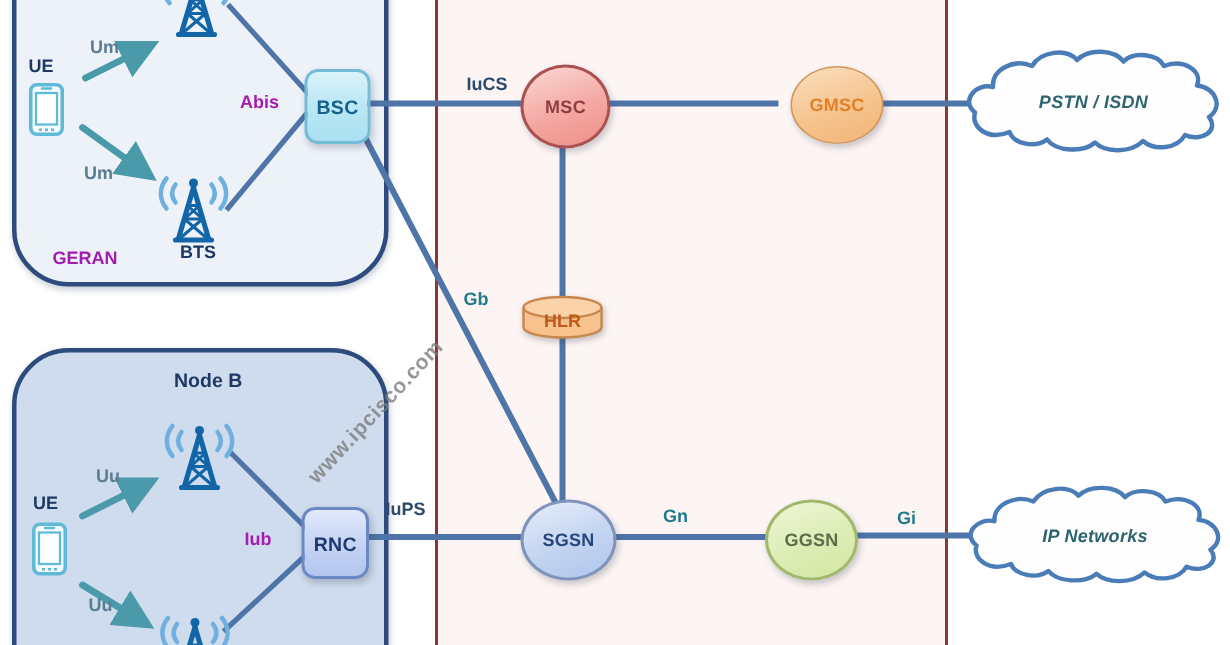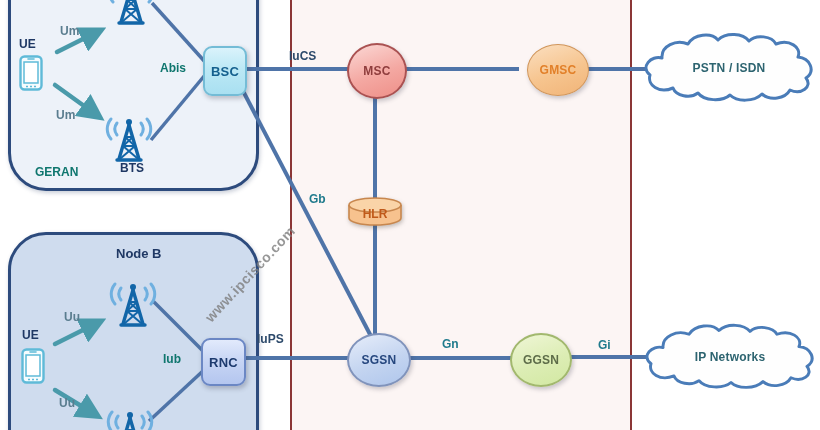--- a/index.html
+++ b/index.html
@@ -44,26 +44,26 @@
   .sgsn{left:347px;top:333px;width:60px;height:50px;
     background:linear-gradient(160deg,#e6edfa 0%,#c3d4f0 55%,#afc6ec 100%);
     border:2px solid #8093bb;color:#26477e;}
   .ggsn{left:510px;top:333px;width:58px;height:50px;
     background:linear-gradient(160deg,#eff6d6 0%,#dcedb4 55%,#d2e8a2 100%);
     border:2px solid #a2b86e;color:#5d6c49;}
   
   .cloud{position:absolute;}
   .cloud-label{
     position:absolute;width:100%;text-align:center;
-    font-weight:bold;font-size:12px;color:#2d6470;letter-spacing:.2px;
+    font-weight:bold;font-size:12px;color:#2d6470;letter-spacing:.2px;font-style:italic;
   }
   
   .lbl{position:absolute;font-weight:bold;font-size:12px;white-space:nowrap;}
   .navy{color:#1f3864;}
-  .slate{color:#0f766e;}
+  .slate{color:#a21caf;}
   .grayteal{color:#5a7d8f;}
   .iu{color:#2d4a6b;}
   .teal{color:#1f7a8c;}
   .hlr-label{color:#c05a1a;font-size:12px;}
   .watermark{
     position:absolute;left:165px;top:266px;width:170px;text-align:center;
     transform:rotate(-47deg);transform-origin:center;
     font-weight:bold;font-size:14px;letter-spacing:.5px;color:rgba(125,125,125,0.8);
   }
 </style>
@@ -190,21 +190,21 @@
     </svg>
     <div class="cloud-label" style="top:28px;">IP Networks</div>
   </div>
 
   <div class="lbl navy" style="left:19px;top:37px;">UE</div>
   <div class="lbl grayteal" style="left:60px;top:24px;">Um</div>
   <div class="lbl grayteal" style="left:56px;top:108px;">Um</div>
   <div class="lbl slate" style="left:160px;top:61px;">Abis</div>
   <div class="lbl slate" style="left:35px;top:165px;">GERAN</div>
   <div class="lbl navy" style="left:120px;top:161px;">BTS</div>
-  <div class="lbl iu" style="left:248px;top:49px;padding-left:41px;">IuCS</div>
+  <div class="lbl iu" style="left:270px;top:49px;padding-left:41px;">IuCS</div>
 
   <div class="lbl navy" style="left:116px;top:246px;font-size:13px;text-align:right;">Node B</div>
   <div class="lbl navy" style="left:22px;top:328px;">UE</div>
   <div class="lbl grayteal" style="left:64px;top:310px;">Uu</div>
   <div class="lbl grayteal" style="left:59px;top:396px;">Uu</div>
   <div class="lbl slate" style="left:163px;top:352px;">Iub</div>
   <div class="lbl iu" style="left:257px;top:332px;">IuPS</div>
 
   <div class="lbl teal" style="left:309px;top:192px;">Gb</div>
   <div class="lbl teal" style="left:442px;top:337px;">Gn</div>

